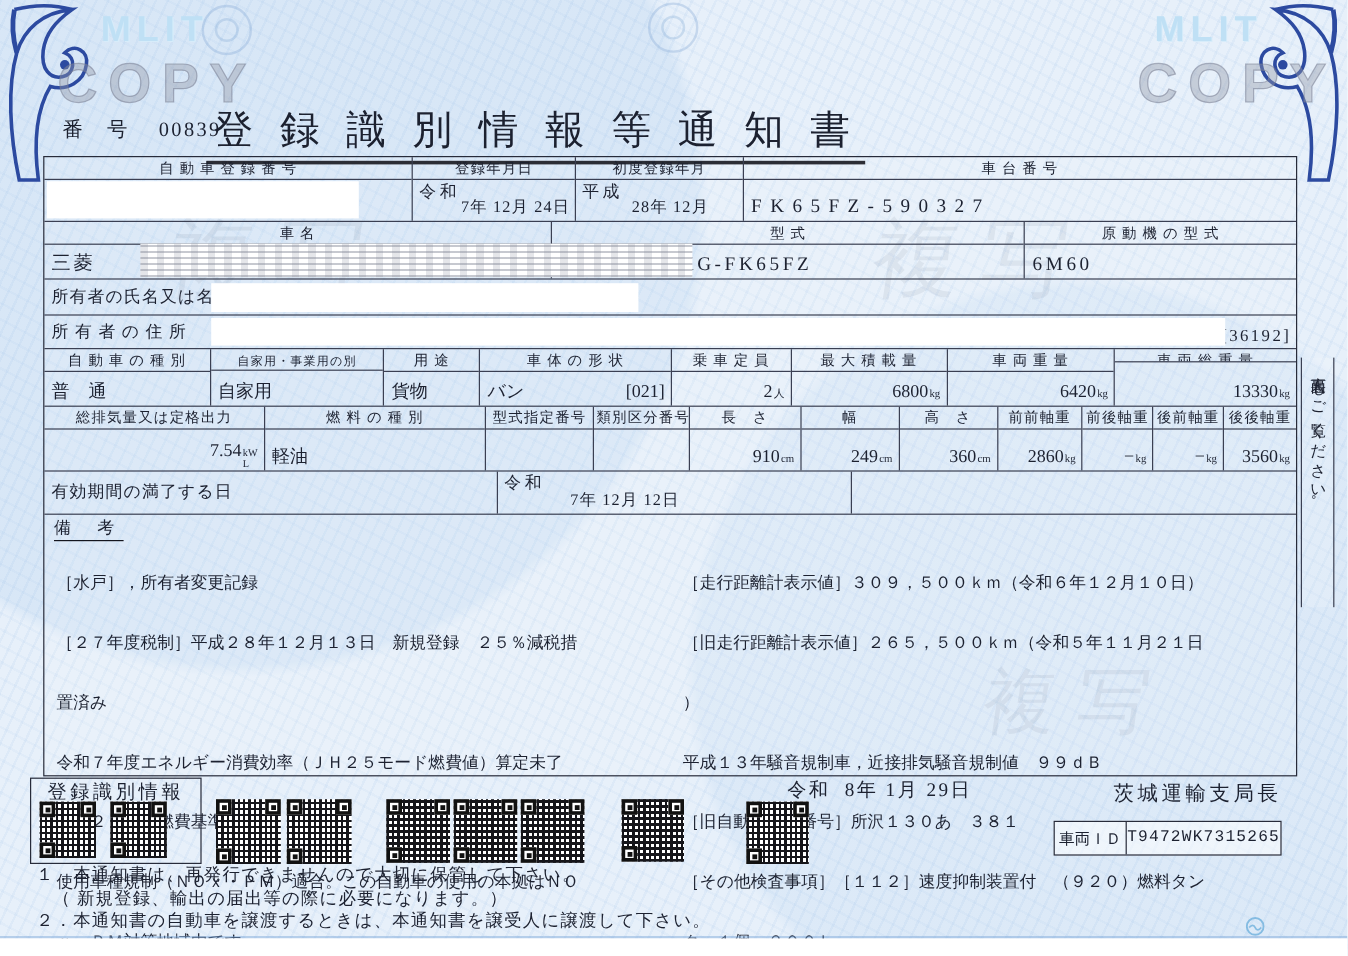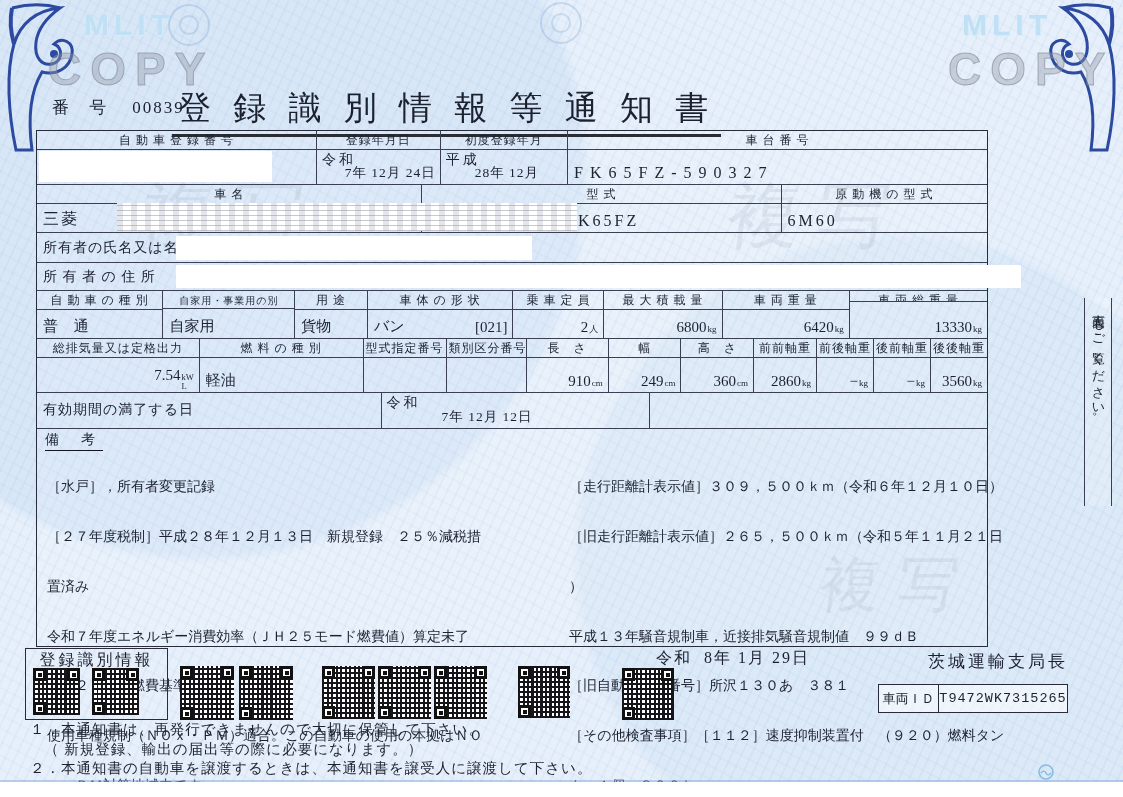--- a/index.html
+++ b/index.html
@@ -30,21 +30,21 @@
   .flourish{ position:absolute; }
   .flourish.right{ transform:scaleX(-1); }
 
   
   .doc-number{ position:absolute; left:52px; top:96px; font-size:17px; letter-spacing:2px; }
   .doc-number b{ font-weight:normal; margin-right:18px; letter-spacing:8px; }
   .doc-title{ position:absolute; left:172px; top:86px; font-size:33px; letter-spacing:7px;
     border-bottom:3px solid #14161f; padding:0 6px 3px 6px; }
 
   
-  .tbl{ position:absolute; left:36px; top:130px; width:952px; border:1.5px solid #272b3a; background:rgba(255,255,255,.10); }
+  .tbl{ position:absolute; left:36px; top:130px; width:1045px; border:1.5px solid #272b3a; background:rgba(255,255,255,.10); }
   .band{ display:flex; border-bottom:1px solid #3a3f52; position:relative; }
   .band:last-child{ border-bottom:none; }
   .c{ border-right:1px solid #3a3f52; display:flex; flex-direction:column; position:relative; }
   .c:last-child{ border-right:none; }
   .hs{ font-size:12px; text-align:center; letter-spacing:1px; border-bottom:1px solid #3a3f52;
     padding:1px 2px 0 2px; white-space:nowrap; overflow:hidden; }
   .hs.small{ font-size:10px; padding-top:3px; }
   .vv{ flex:1; display:flex; align-items:flex-end; justify-content:flex-end; padding:1px 5px 2px 6px; font-size:15px; }
   .vv.l{ justify-content:flex-start; }
   .vv.between{ justify-content:space-between; }

